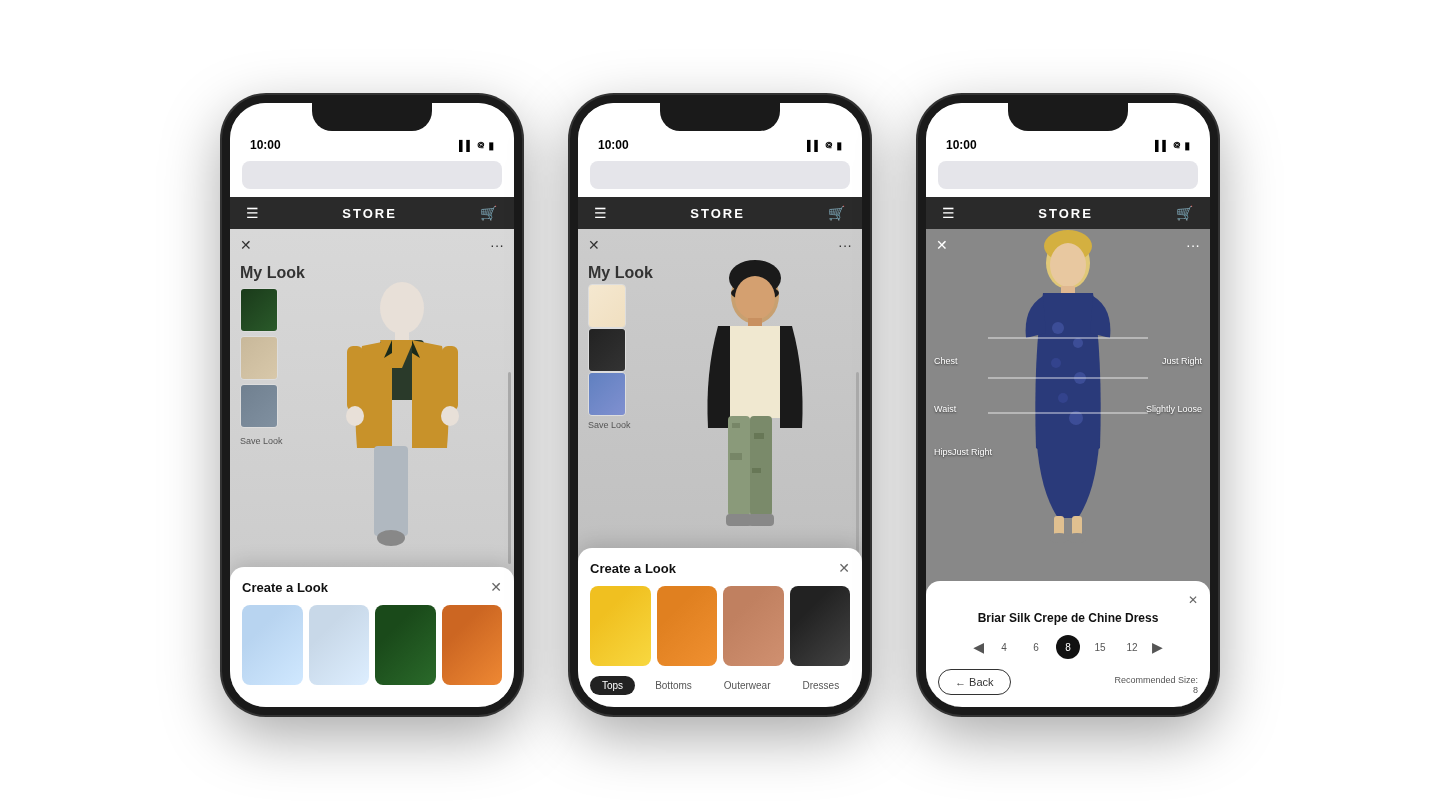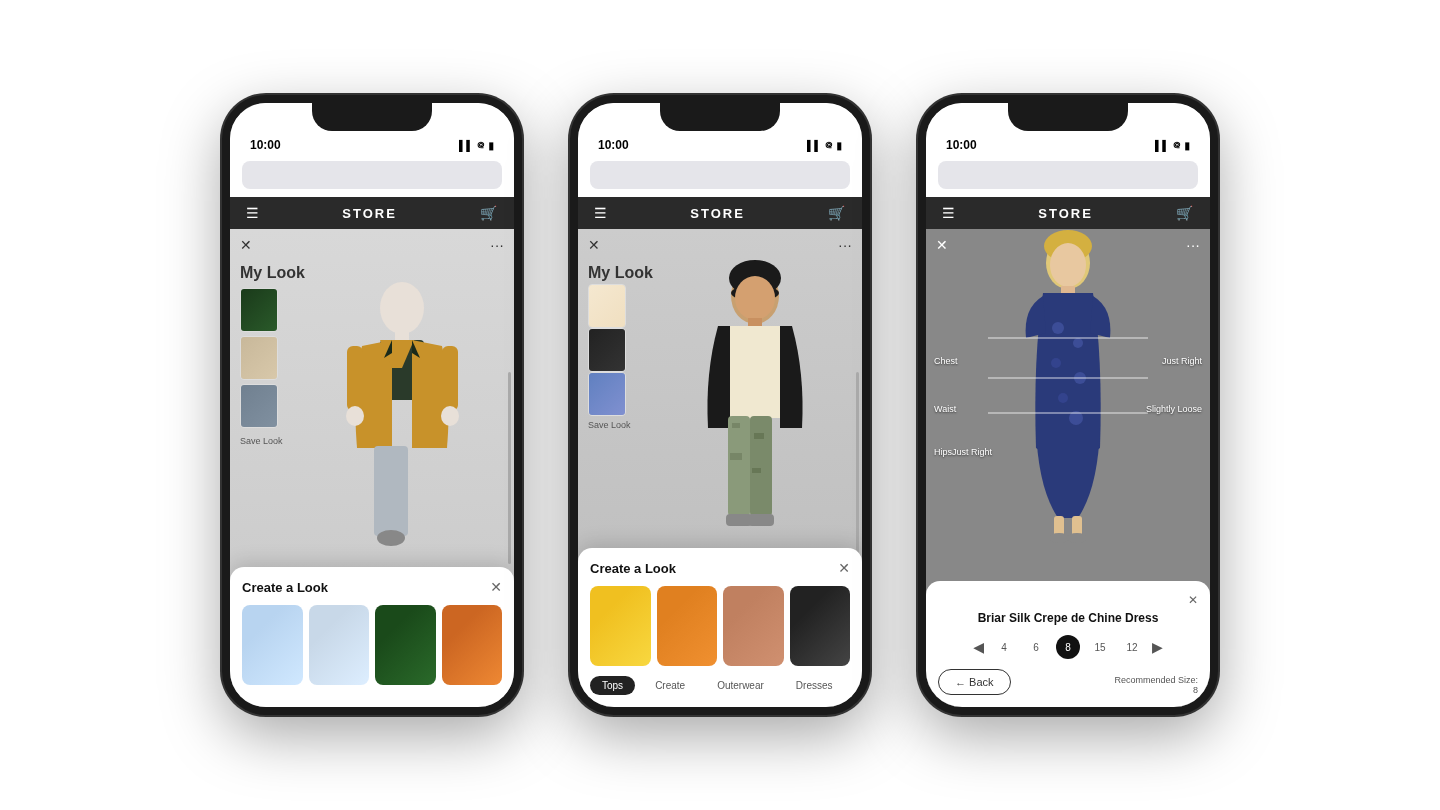--- a/index.html
+++ b/index.html
@@ -581,21 +581,21 @@
             <span class="sheet-close">✕</span>
           </div>
           <div class="items-grid">
             <div class="item-card top1-img"></div>
             <div class="item-card top2-img"></div>
             <div class="item-card top3-img"></div>
             <div class="item-card top4-img"></div>
           </div>
           <div class="category-pills">
             <div class="pill pill-active">Tops</div>
-            <div class="pill pill-inactive">Create</div>
+            <div class="pill pill-inactive">Bottoms</div>
             <div class="pill pill-inactive">Outerwear</div>
             <div class="pill pill-inactive">Dresses</div>
           </div>
         </div>
       </div>
     </div>
   </div>
 
   <div class="phone phone3">
     <div class="phone-inner">

